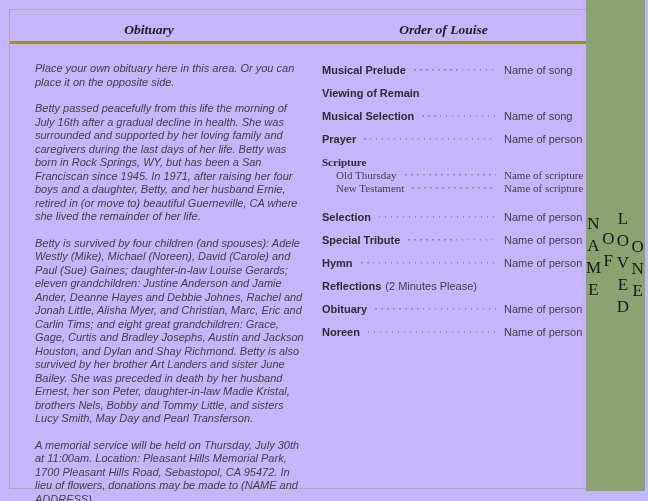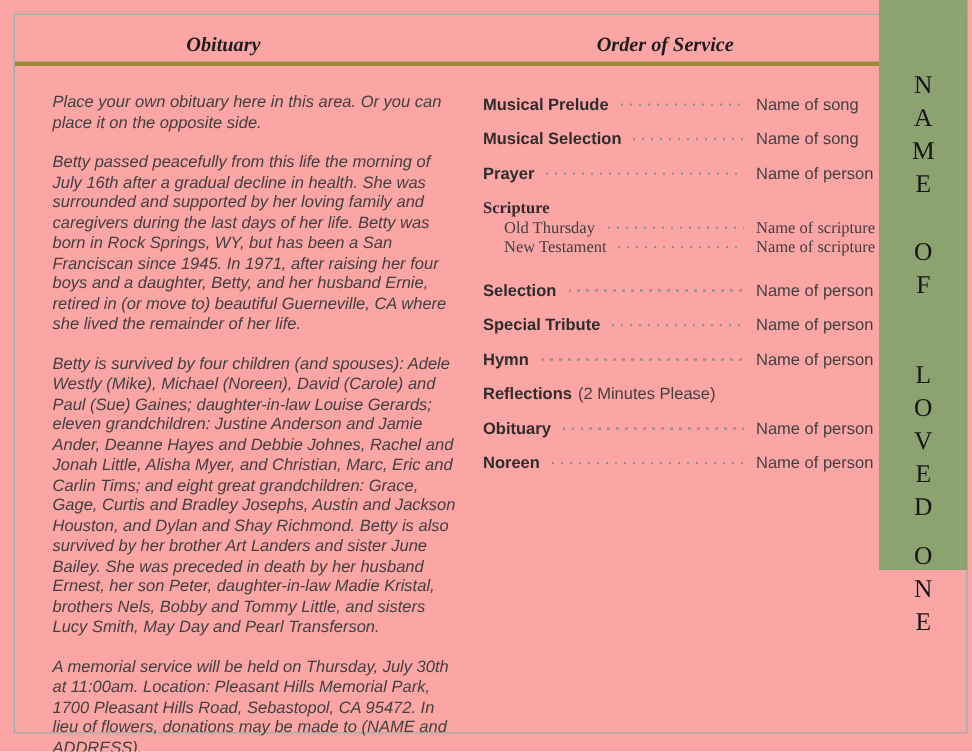--- a/index.html
+++ b/index.html
@@ -10,21 +10,21 @@
     --label-text: #2D2D2D;
   }
   * { margin: 0; padding: 0; box-sizing: border-box; }
   html, body { width: 648px; height: 501px; }
   body {
     background: #ffffff;
     font-family: "Liberation Sans", sans-serif;
     position: relative;
     overflow: hidden;
   }
-  .page { position: absolute; inset: 0; background: #fca5a5; }
+  .page { position: absolute; inset: 0; background: #c4b5fd; }
 
   .border-box {
     position: absolute;
     left: 9px; top: 9px;
     width: 636px; height: 480px;
     border: 1px solid var(--border-gray);
   }
 
   .header-left, .header-right {
     position: absolute;
@@ -92,24 +92,24 @@
   .val {
     width: 76px;
     flex-shrink: 0;
     font-size: 11px;
     white-space: nowrap;
   }
 
   .sidebar {
     position: absolute;
     left: 586px; top: 0;
-    width: 59px; height: 380px;
+    width: 59px; height: 491px;
     background: var(--sidebar-green);
     display: flex;
-    flex-direction: column;
+    flex-direction: row;
     align-items: center;
     padding-top: 46px;
   }
   .word {
     font-family: "Liberation Serif", serif;
     font-size: 17px;
     line-height: 22px;
     color: #161616;
     width: 15px;
     word-break: break-all;
@@ -120,40 +120,43 @@
   .word:nth-of-type(3) { margin-bottom: 11px; }
 </style>
 </head>
 <body>
 
 <div class="page">
 
   <div class="border-box"></div>
 
   <div class="header-left">Obituary</div>
-  <div class="header-right">Order of Service</div>
+  <div class="header-right">Order of Louise</div>
 
   <div class="gold-rule"></div>
 
   <div class="obituary-col">
     <p>Place your own obituary here in this area. Or you can place it on the opposite side.</p>
     <p>Betty passed peacefully from this life the morning of July 16th after a gradual decline in health.  She was surrounded and supported by her loving family and caregivers during the last days of her life.  Betty was born in Rock Springs, WY, but has been a San Franciscan since 1945.  In 1971, after raising her four boys and a daughter, Betty, and her husband Ernie, retired in (or move to) beautiful Guerneville, CA where she lived the remainder of her life.</p>
     <p>Betty is survived by four children (and spouses): Adele Westly (Mike), Michael (Noreen), David (Carole) and Paul (Sue) Gaines;  daughter-in-law Louise Gerards;  eleven grandchildren: Justine Anderson and Jamie Ander, Deanne Hayes and Debbie Johnes, Rachel and Jonah Little, Alisha Myer, and Christian, Marc, Eric and Carlin Tims;  and eight great grandchildren: Grace, Gage, Curtis and Bradley Josephs, Austin and Jackson Houston, and Dylan and Shay Richmond.  Betty is also survived by her brother Art Landers and sister June Bailey.  She was preceded in death by her husband Ernest, her son Peter, daughter-in-law Madie Kristal, brothers Nels, Bobby and Tommy Little, and sisters Lucy Smith, May Day and Pearl Transferson.</p>
     <p>A memorial service will be held on Thursday, July 30th at 11:00am.  Location:  Pleasant Hills Memorial Park, 1700 Pleasant Hills Road, Sebastopol, CA 95472.  In lieu of flowers, donations may be made to (NAME and ADDRESS).</p>
   </div>
 
   <div class="oos-col">
 
     <div class="oos-row">
       <span class="lbl">Musical Prelude</span>
       <span class="leader"></span>
       <span class="val">Name of song</span>
     </div>
 
 
+    <div class="oos-row">
+      <span class="lbl">Viewing of Remain</span>
+    </div>
 
 
     <div class="oos-row">
       <span class="lbl">Musical Selection</span>
       <span class="leader"></span>
       <span class="val">Name of song</span>
     </div>
 
     <div class="oos-row">
       <span class="lbl">Prayer</span>

